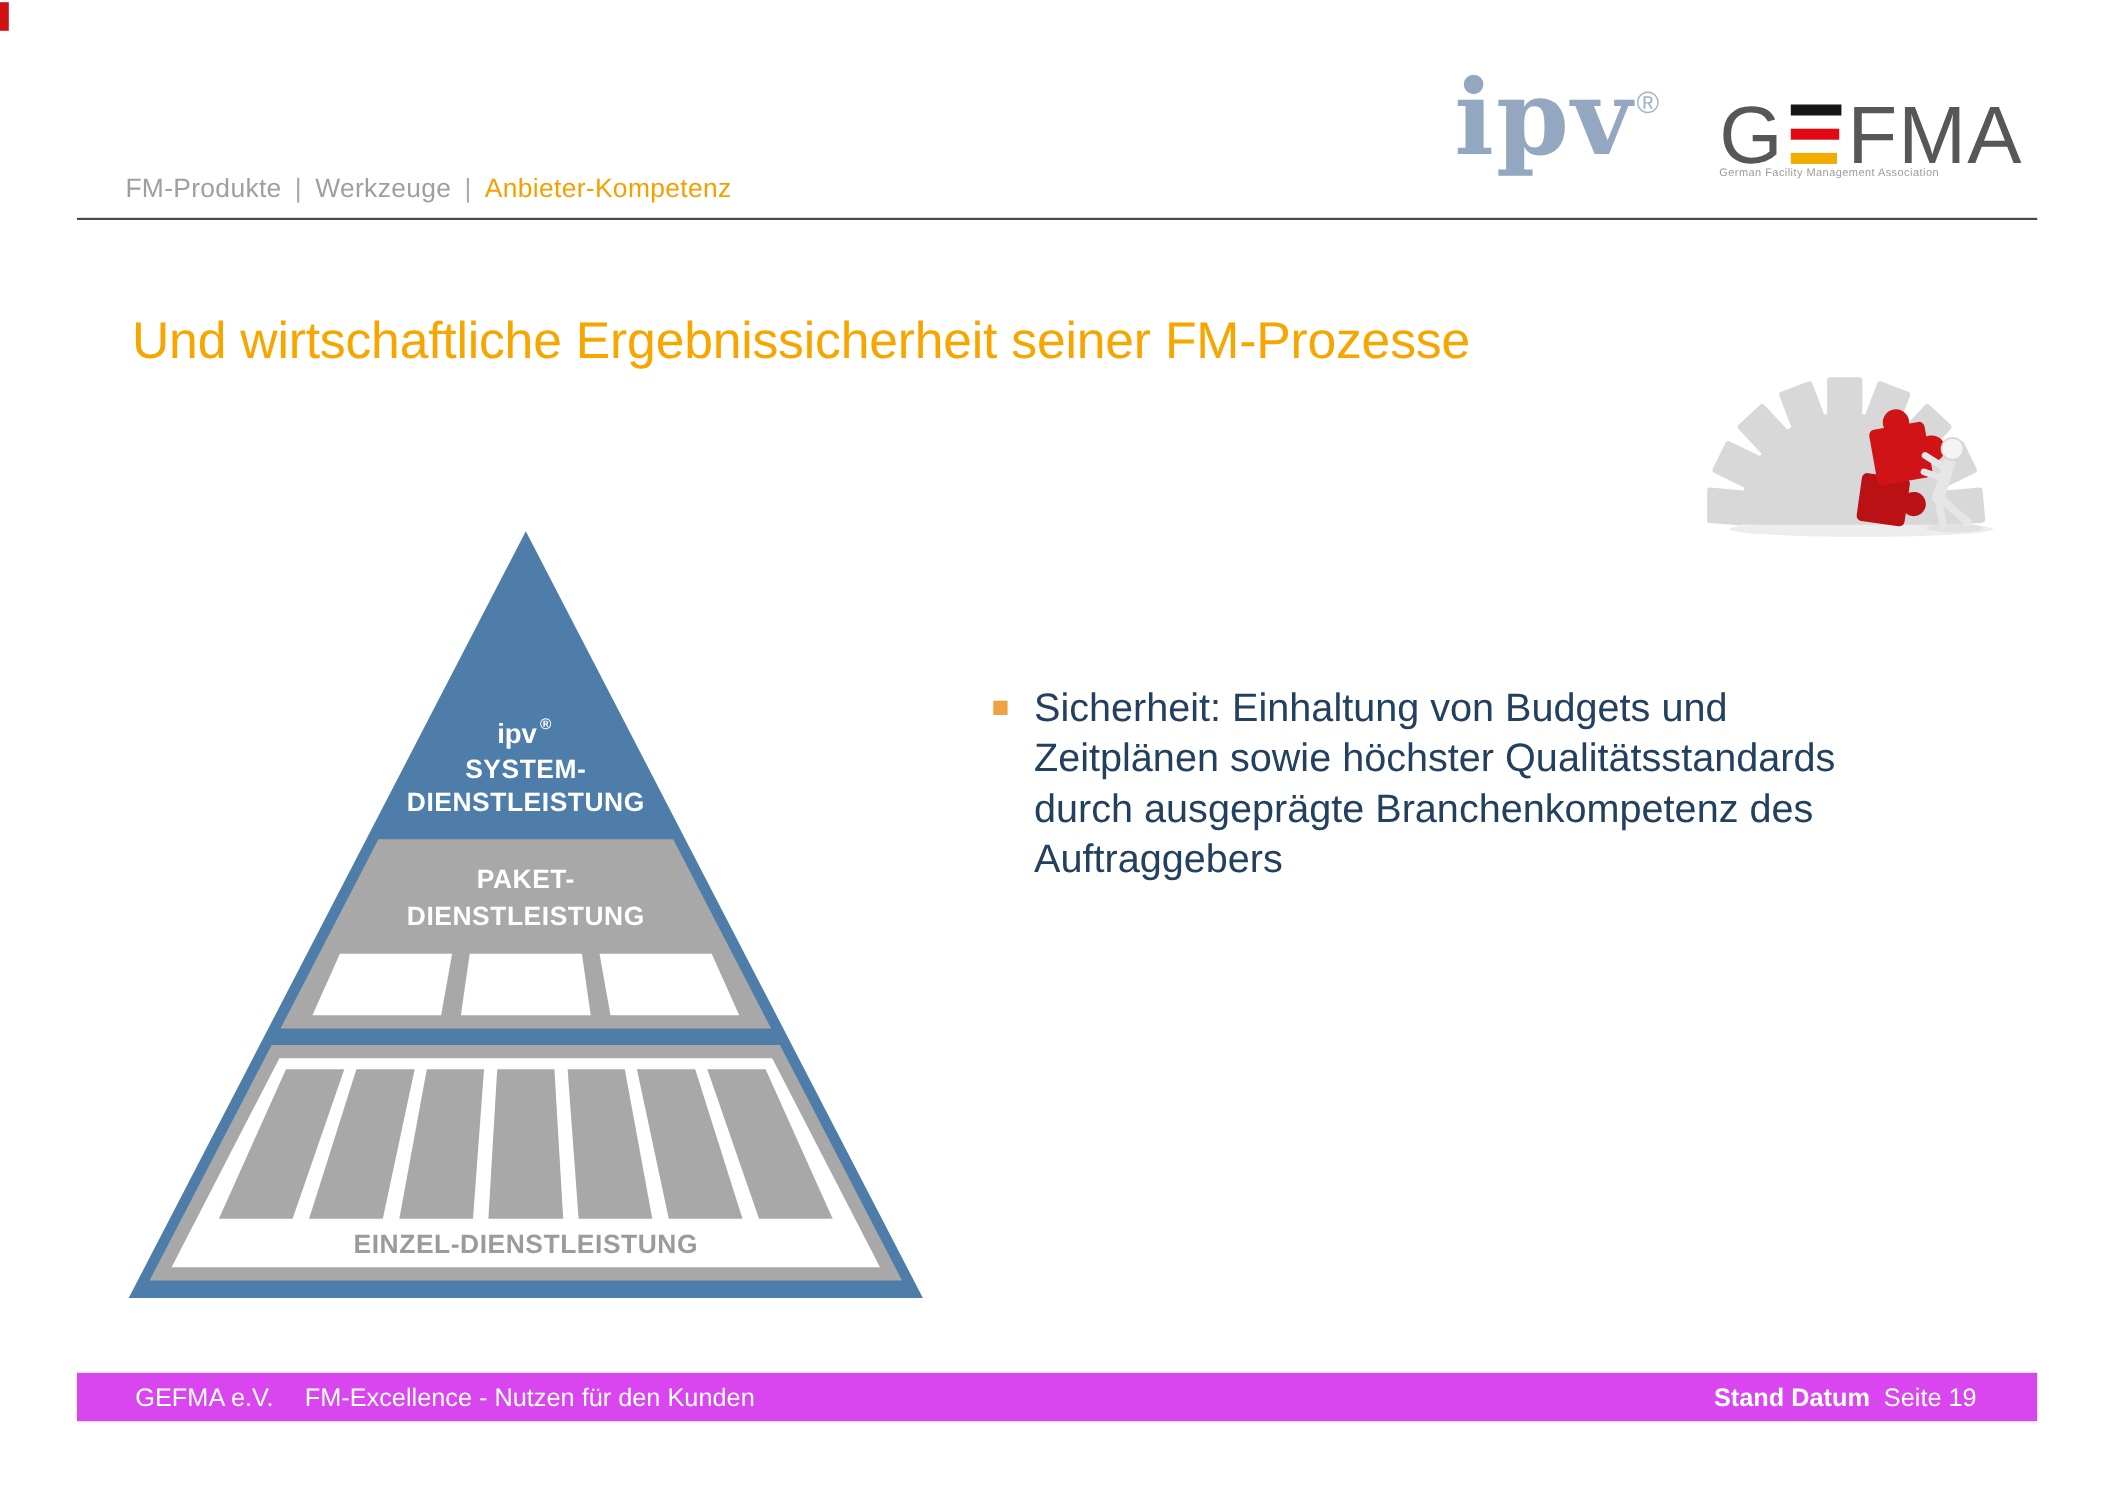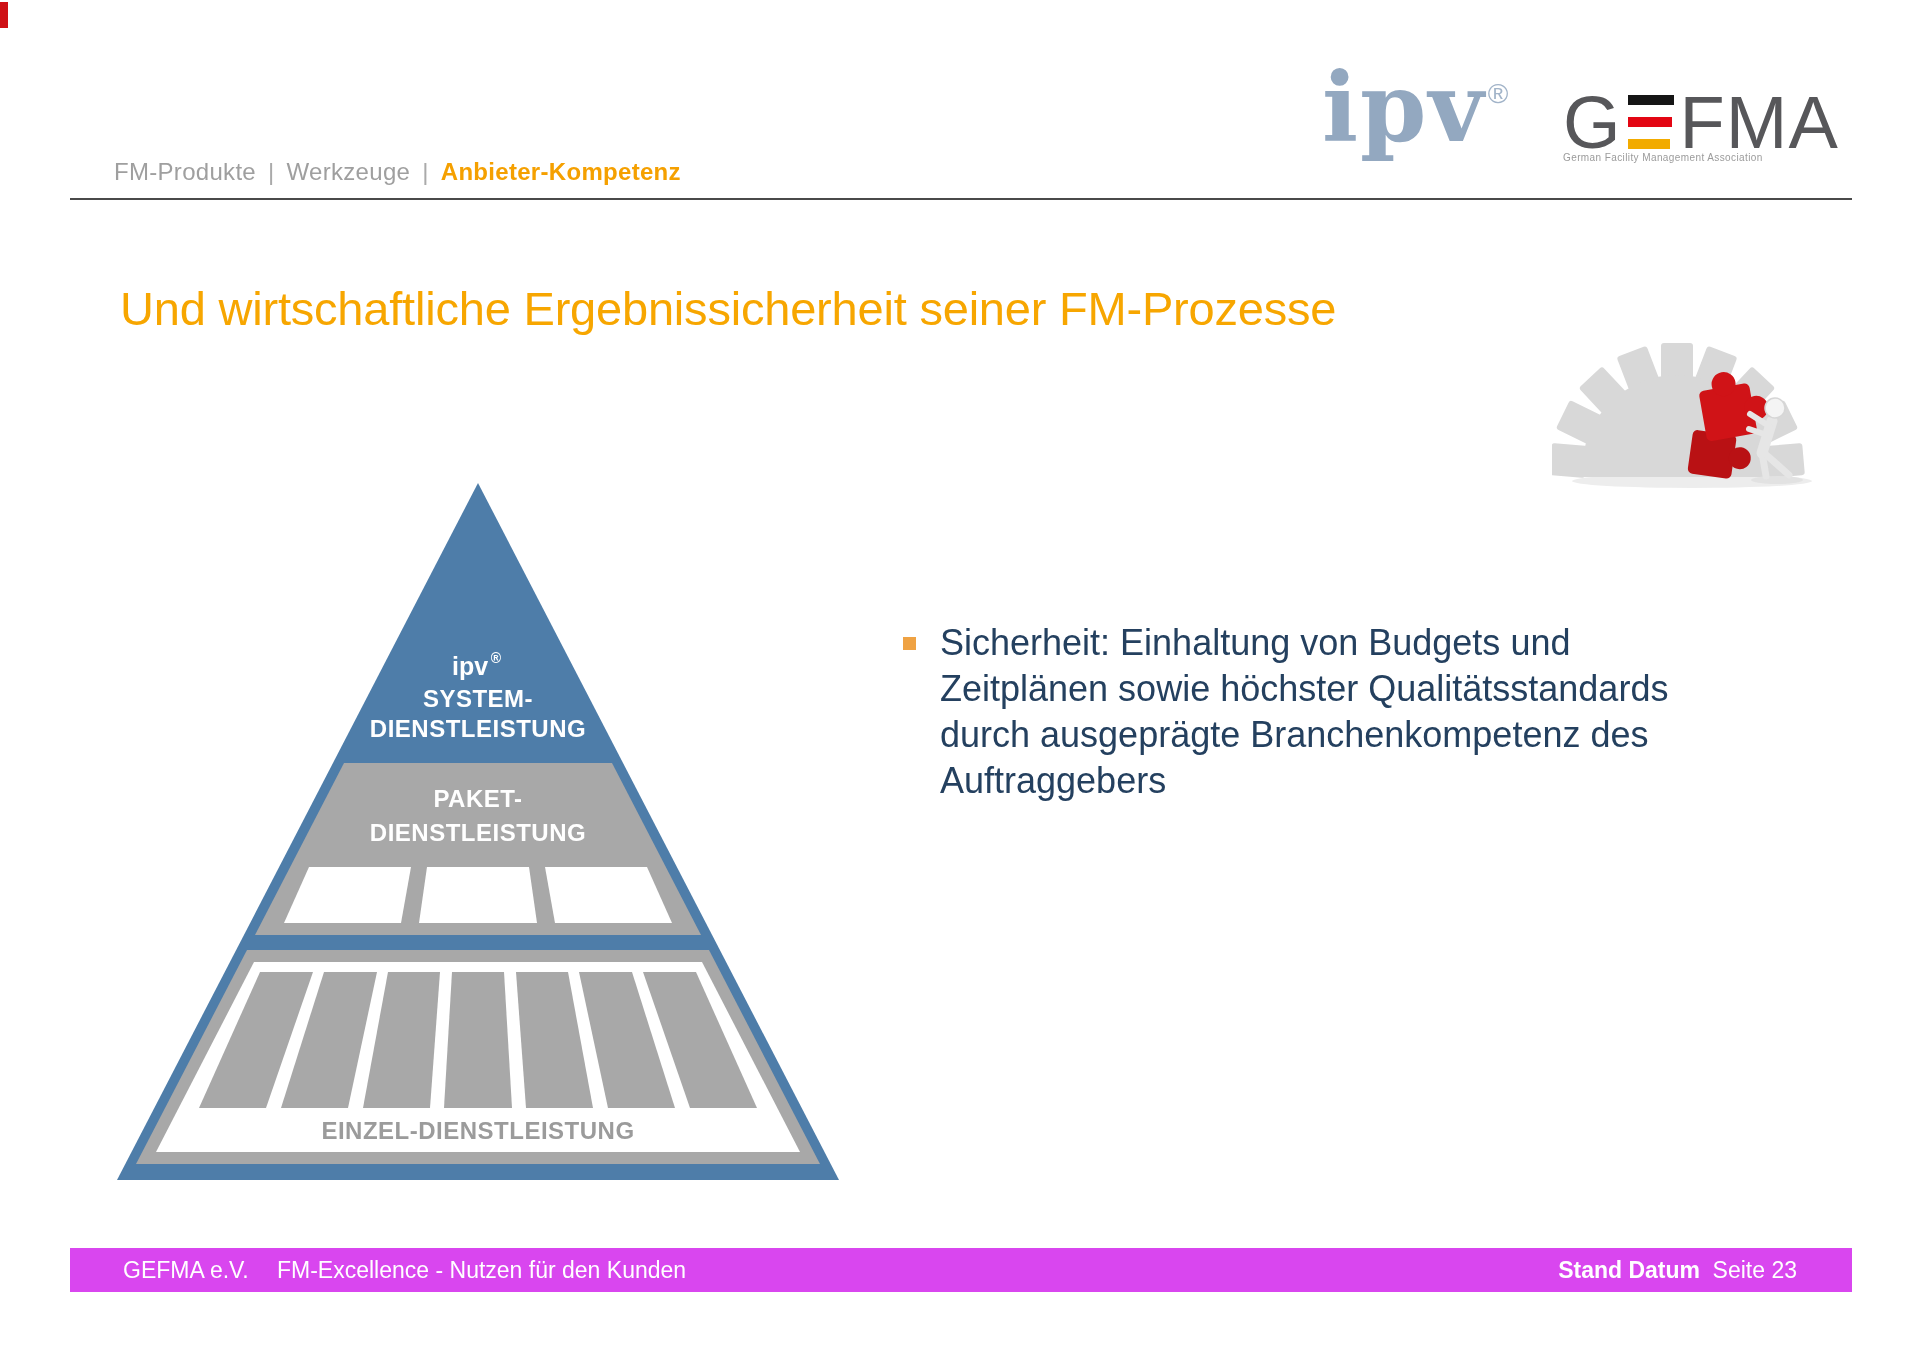--- a/index.html
+++ b/index.html
@@ -4,21 +4,21 @@
 <style>
   html,body{margin:0;padding:0;background:#ffffff;}
   body{font-family:"Liberation Sans",sans-serif;}
   .slide{position:relative;width:1920px;height:1357px;background:#fff;overflow:hidden;}
   .abs{position:absolute;}
 
   
   .breadcrumb{left:107px;top:158px;font-size:24px;color:#9f9f9f;letter-spacing:0.3px;}
   .breadcrumb span{padding:0 7px;}
   .breadcrumb .sep{color:#aaaaaa;padding:0 5px;}
-  .breadcrumb .active{color:#F5A000;font-weight:bold;}
+  .breadcrumb .active{color:#F5A000;font-weight:normal;}
   .breadcrumb .item{cursor:default;}
   .header-rule{left:70px;top:198px;width:1782px;height:2px;background:#4a4a4a;}
 
   
   .corner-red{left:0;top:2px;width:8px;height:26px;background:#cf1015;}
 
   
   .ipv-logo{left:1322px;top:58px;display:flex;align-items:flex-start;}
   .ipv-logo .word{font-family:"DejaVu Serif",serif;font-weight:bold;font-size:95px;line-height:1.05;color:#93a8c0;letter-spacing:2px;}
   .ipv-logo .reg{font-size:28px;color:#a2b4c9;margin-top:20px;margin-left:2px;}
@@ -165,16 +165,16 @@
 Zeitplänen sowie höchster Qualitätsstandards
 durch ausgeprägte Branchenkompetenz des
 Auftraggebers</div>
     </div>
   </div>
 
   <div class="abs footer-bar">
     <span class="f-org">GEFMA e.V.</span>
     <span class="f-sub">FM-Excellence - Nutzen für den Kunden</span>
     <span class="f-date">Stand Datum</span>
-    <span class="f-page">Seite 23</span>
+    <span class="f-page">Seite 19</span>
   </div>
 
 </div>
 
 </body></html>

